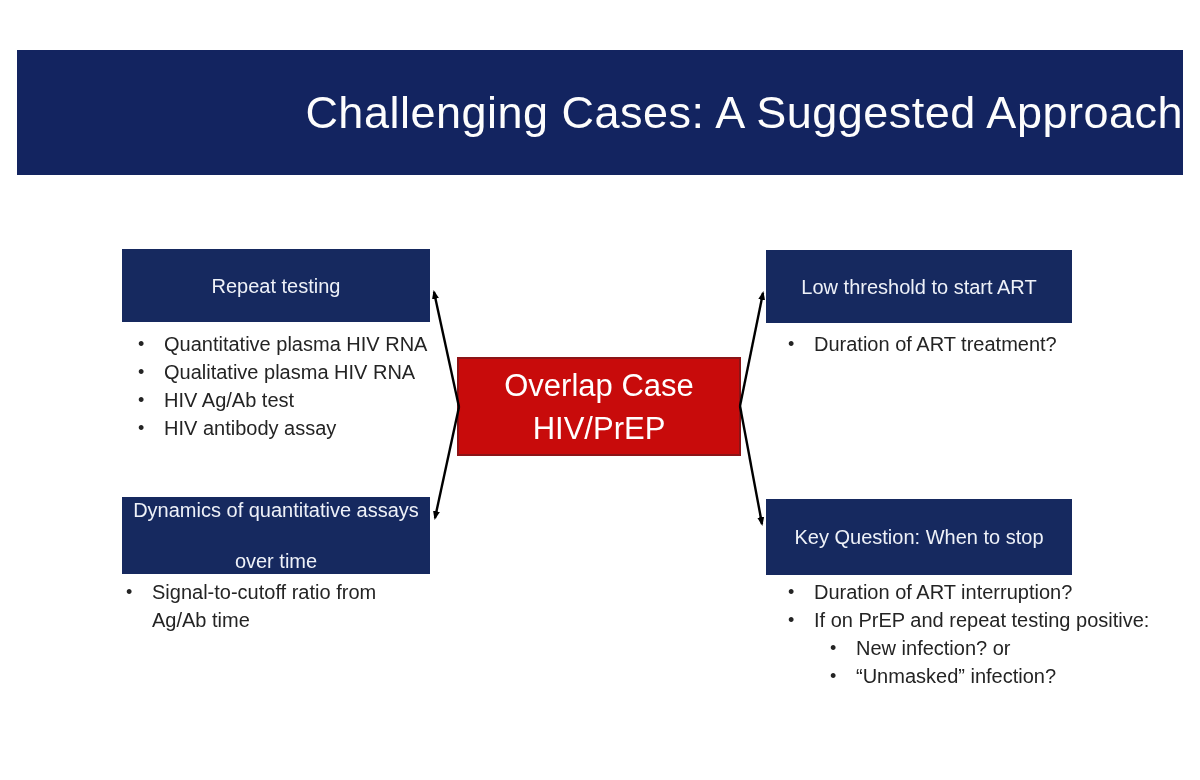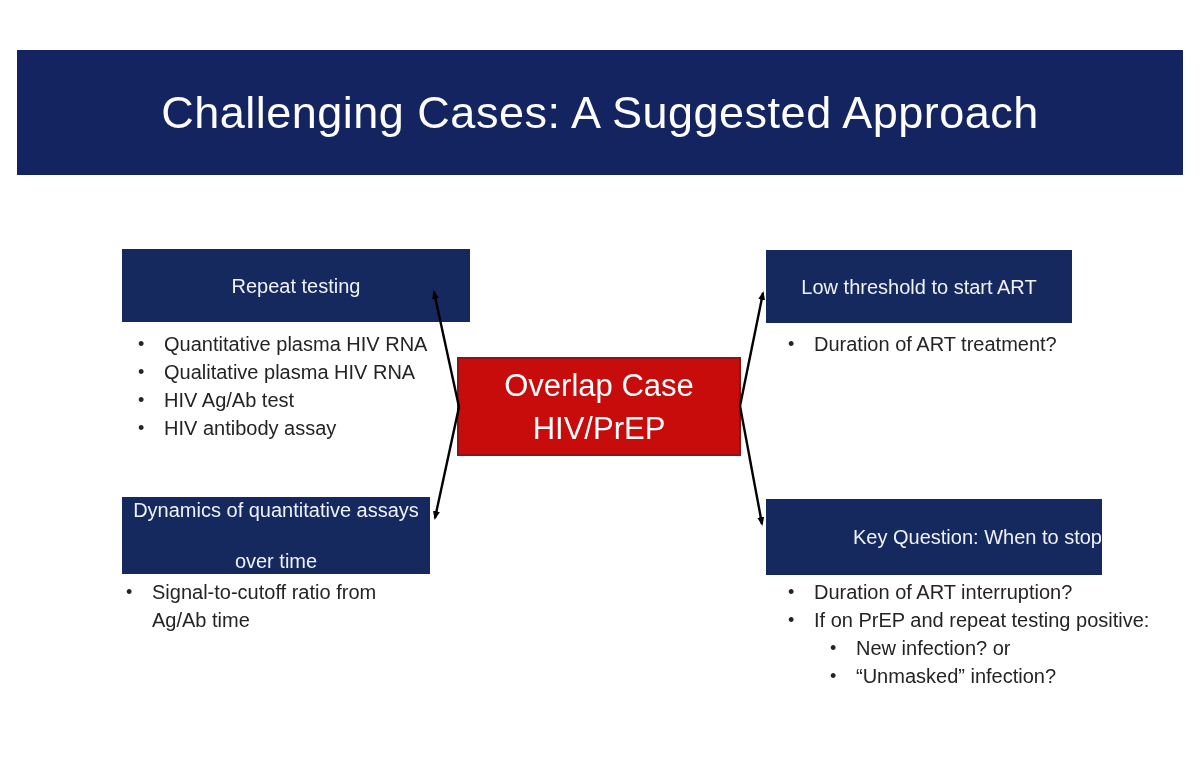--- a/index.html
+++ b/index.html
@@ -11,21 +11,21 @@
     overflow: hidden;
     font-family: "Liberation Sans", "DejaVu Sans", sans-serif;
   }
 
   
   .banner {
     position: absolute;
     left: 17px; top: 50px;
     width: 1166px; height: 125px;
     background: #132460;
-    display: flex; align-items: center; justify-content: center;
+    display: flex; align-items: center; justify-content: flex-end;
   }
   .banner h1 {
     margin: 0;
     color: #fdfdfd;
     font-size: 45px;
     font-weight: 400;
     letter-spacing: 0.5px;
     white-space: nowrap;
   }
 
@@ -33,24 +33,24 @@
   .qbox {
     position: absolute;
     background: #16295f;
     color: #eef1f8;
     display: flex; flex-direction: column;
     align-items: center; justify-content: center;
     text-align: center;
     font-size: 20px;
     line-height: 26px;
   }
-  .qbox.tl { left: 122px; top: 249px; width: 348px; height: 73px; }
+  .qbox.tl { left: 122px; top: 249px; width: 308px; height: 73px; }
   .qbox.tr { left: 766px; top: 250px; width: 306px; height: 73px; text-align: center; }
   .qbox.bl { left: 122px; top: 497px; width: 308px; height: 77px; justify-content: space-between; }
-  .qbox.br { left: 766px; top: 499px; width: 336px; height: 76px; align-items: flex-end; }
+  .qbox.br { left: 766px; top: 499px; width: 306px; height: 76px; }
 
   
   .redbox {
     position: absolute;
     left: 457px; top: 357px;
     width: 284px; height: 99px;
     background: #c80b0b;
     border: 2px solid #8c1417;
     box-sizing: border-box;
     color: #ffffff;

